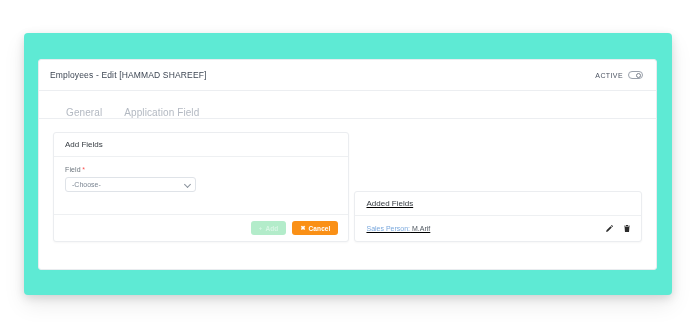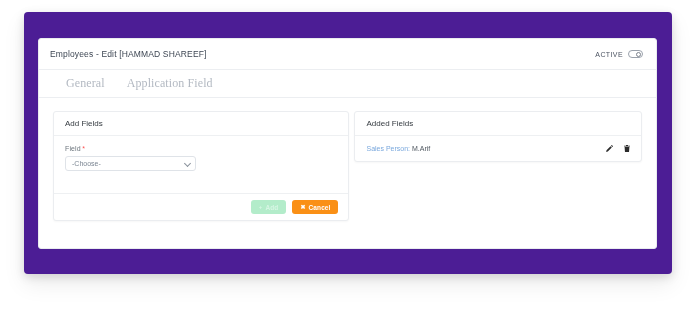--- a/index.html
+++ b/index.html
@@ -19,24 +19,24 @@
     position: relative;
     width: 700px;
     height: 322px;
     background: #ffffff;
   }
 
   
   .outer-card {
     position: absolute;
     left: 24px;
-    top: 12px;
+    top: 33px;
     width: 648px;
     height: 262px;
-    background: #4c1d95;
+    background: #5eead4;
     border-radius: 4px;
     box-shadow: 0 3px 10px rgba(0,0,0,0.13), 0 10px 22px rgba(0,0,0,0.08);
   }
 
   
   .content-panel {
     position: absolute;
     left: 14px;
     top: 26px;
     width: 619px;
@@ -102,27 +102,26 @@
     height: 28px;
     border-bottom: 1px solid #eceef1;
     display: flex;
     align-items: stretch;
     padding-left: 16px;
     box-sizing: border-box;
   }
   .tab {
     position: relative;
     display: flex;
-    align-items: center;
+    align-items: flex-end;
     padding: 0 11px;
-    font-size: 12px;
+    font-size: 10px;
     color: #b3b9c2;
     white-space: nowrap;
     letter-spacing: 0.1px;
-    font-family: Liberation Serif, serif;
   }
   .tab.active {
     color: #343a40;
     font-weight: bold;
   }
   .tab.active::after {
     content: "";
     position: absolute;
     left: 6px;
     right: 6px;
@@ -131,20 +130,21 @@
     background: #3ddc84;
     border-radius: 1px;
   }
 
   
   .panel-body {
     display: flex;
     gap: 5px;
     padding: 13px 14px 0 14px;
     box-sizing: border-box;
+    align-items: flex-end;
   }
 
   .sub-card {
     background: #ffffff;
     border: 1px solid #ebedf0;
     border-radius: 3px;
     box-shadow: 0 1px 2px rgba(0,0,0,0.035);
     box-sizing: border-box;
   }
   .sub-card-head {
@@ -246,20 +246,21 @@
   }
   .btn-glyph {
     font-size: 6px;
     line-height: 1;
   }
 
   
   .card-added-fields {
     width: 290px;
     height: 51px;
+    text-decoration: underline;
   }
   .added-row {
     height: 25px;
     display: flex;
     align-items: center;
     justify-content: space-between;
     padding: 0 10px 0 11px;
     box-sizing: border-box;
   }
   .added-text {

